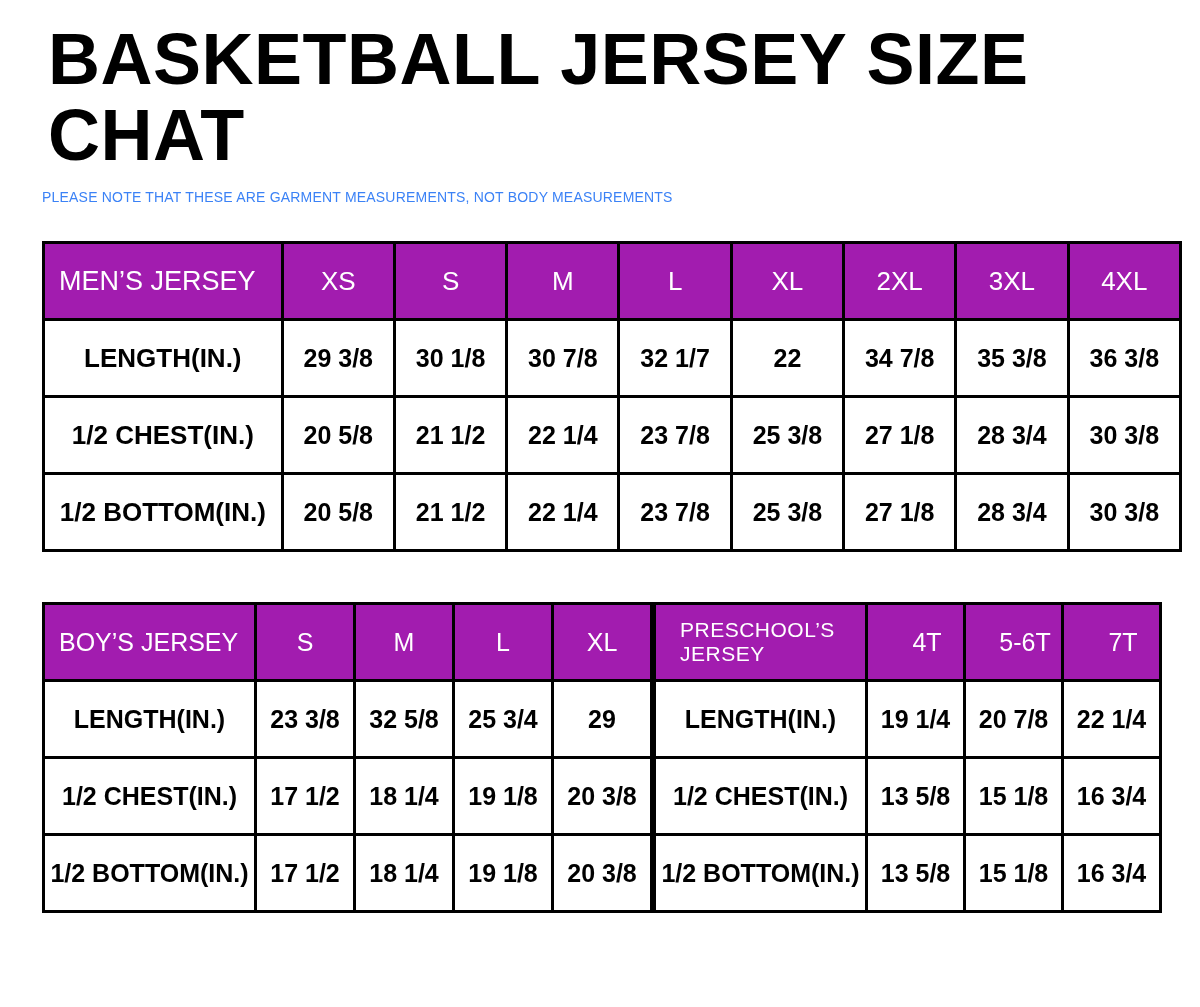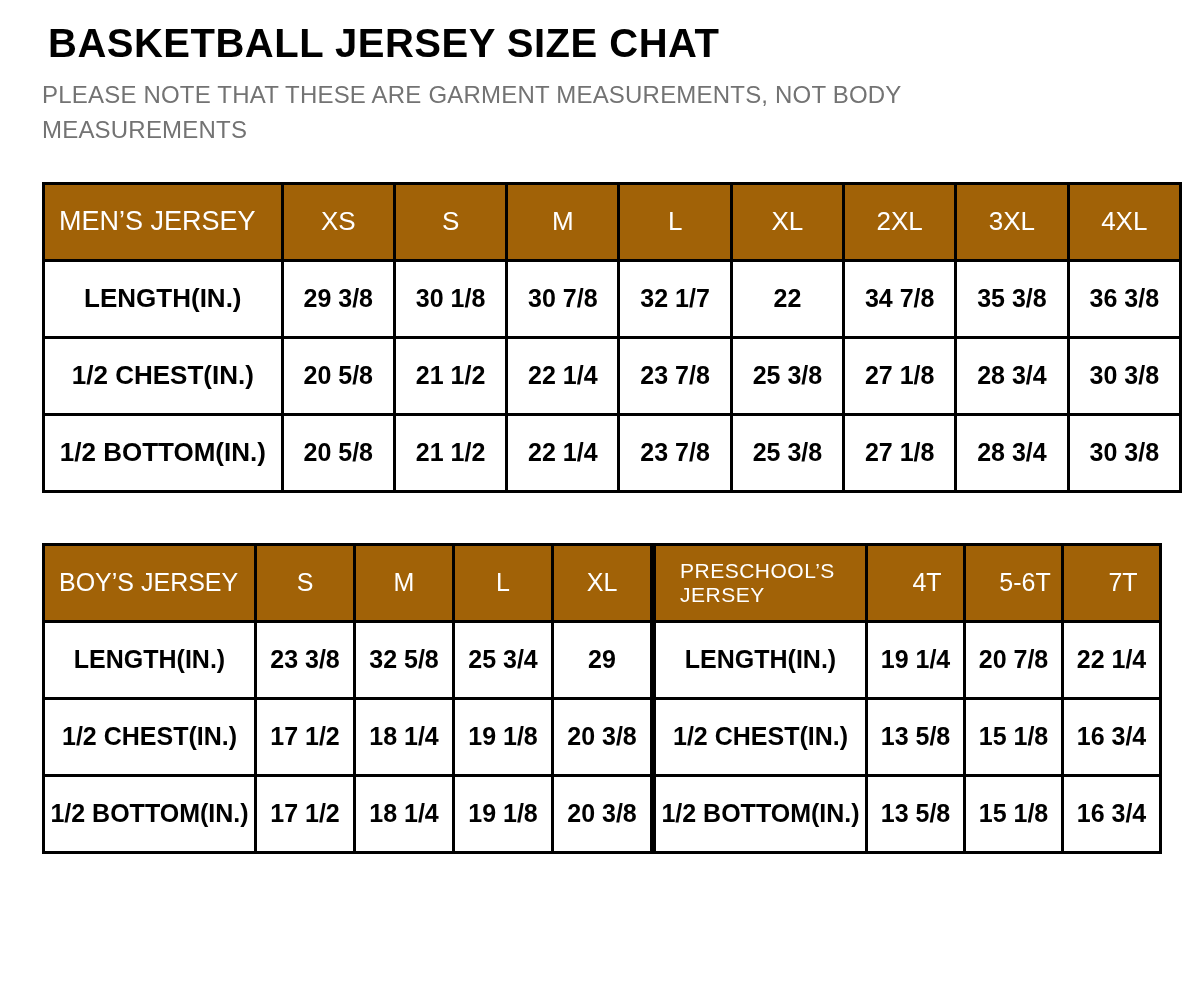--- a/index.html
+++ b/index.html
@@ -15,50 +15,50 @@
     overflow: hidden;
   }
   .page {
     position: relative;
     width: 1200px;
     height: 1007px;
     box-sizing: border-box;
     padding: 0 24px;
   }
   .title {
-    font-size: 40px;
+    font-size: 72px;
     font-weight: bold;
     letter-spacing: 0.5px;
     margin: 22px 0 0 24px;
     line-height: 1.05;
     color: #000;
   }
   .note-top {
-    color: #737373;
-    font-size: 24px;
+    color: #3b82f6;
+    font-size: 14px;
     line-height: 1.45;
     margin: 14px 0 0 18px;
     max-width: 880px;
     letter-spacing: 0.2px;
   }
 
   table {
     border-collapse: collapse;
     table-layout: fixed;
   }
   table td, table th {
     border: 3px solid #000000;
     text-align: center;
     vertical-align: middle;
     font-weight: bold;
     color: #000;
     background: #fff;
   }
   thead th {
-    background: #a16207;
+    background: #a21caf;
     color: #ffffff;
     font-weight: normal;
     height: 72px;
     font-size: 26px;
   }
   thead th.rowhead {
     text-align: left;
     padding-left: 14px;
     font-size: 27px;
   }

